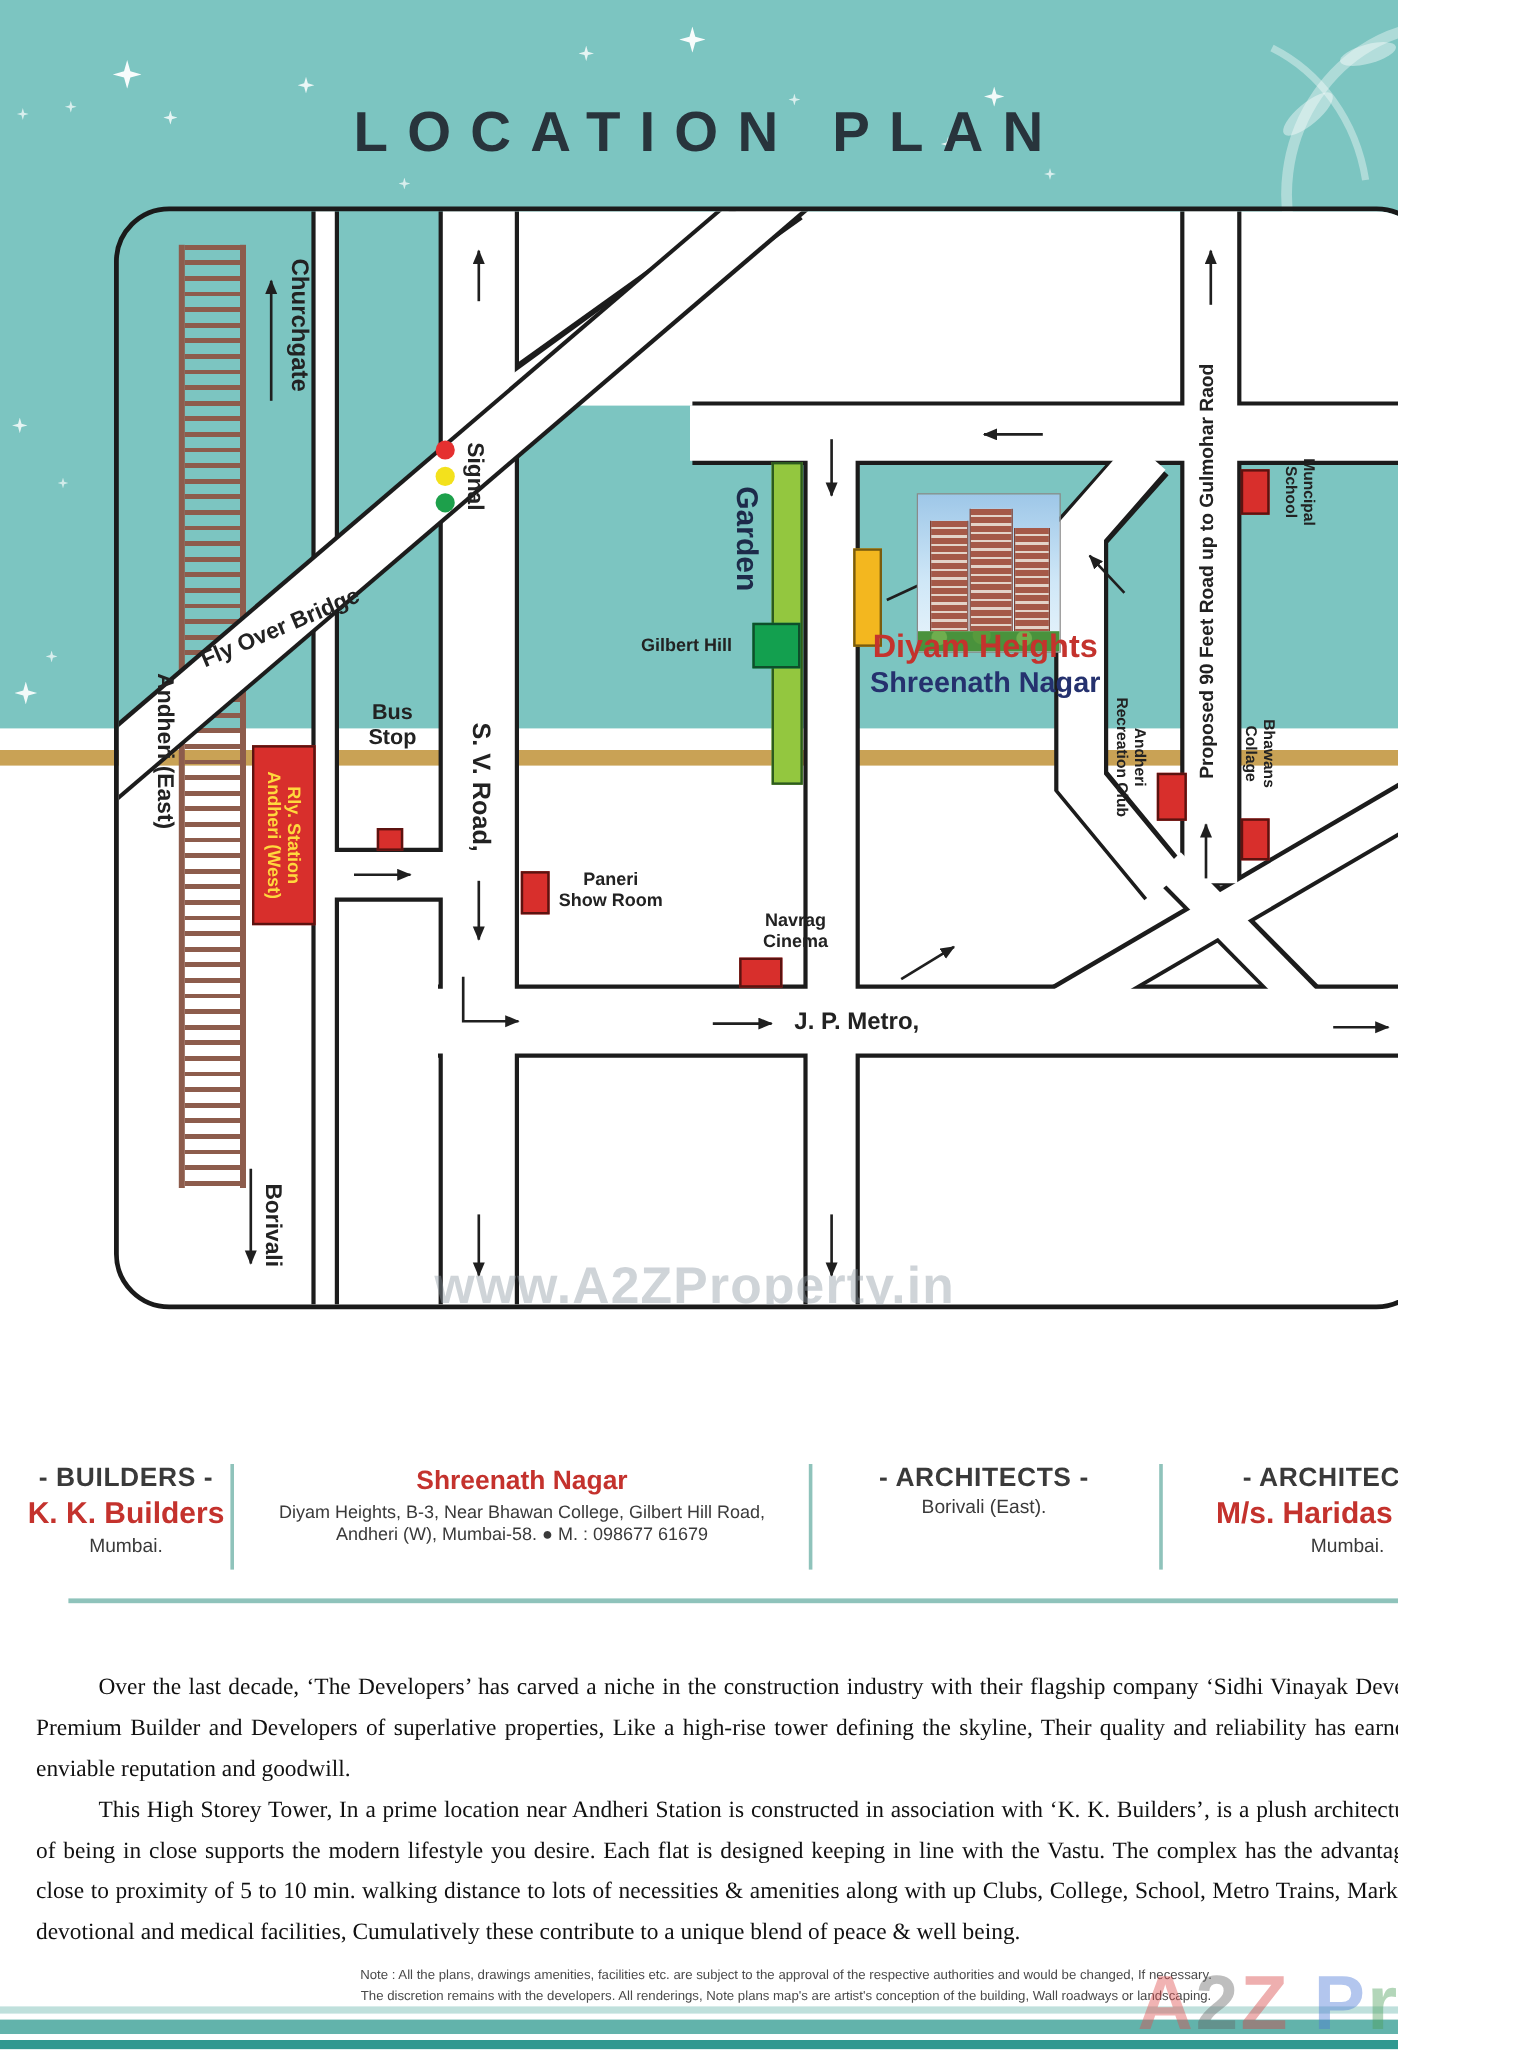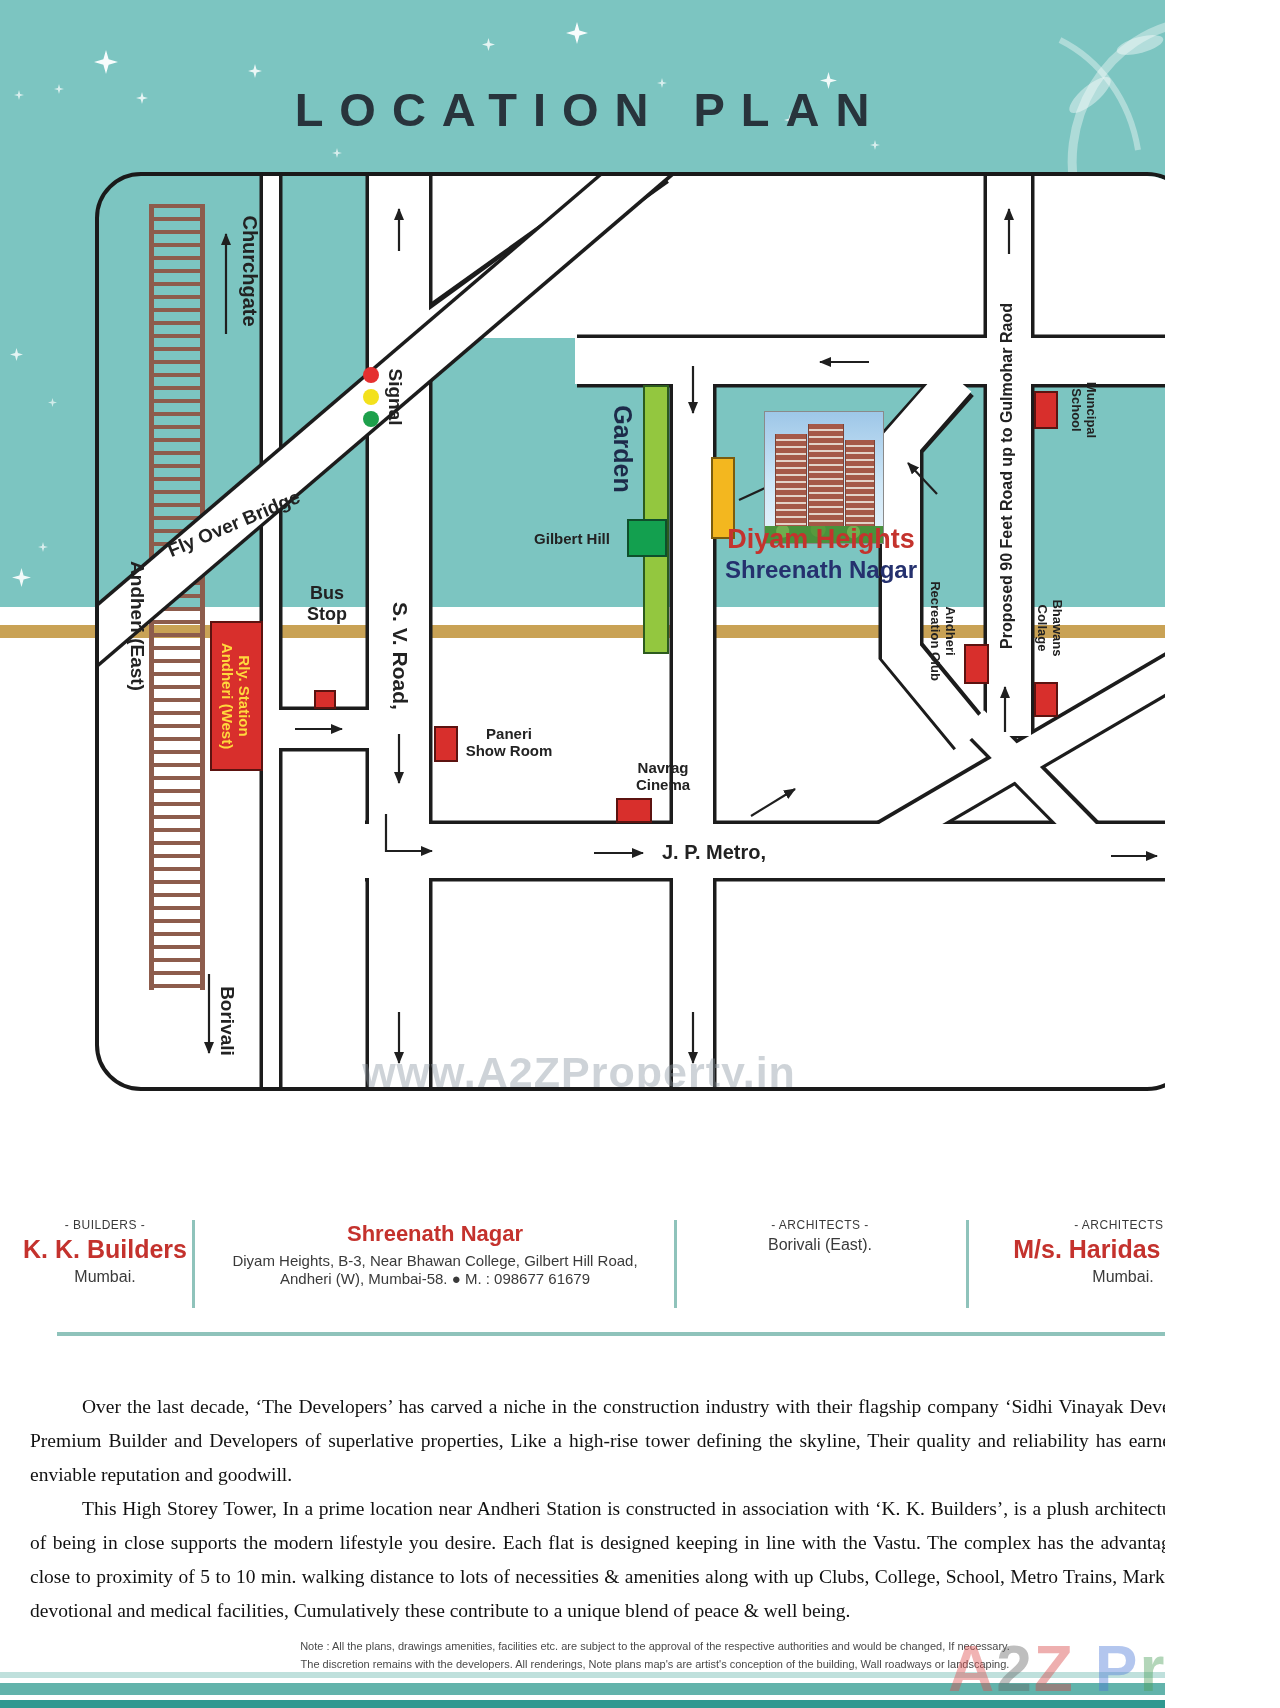--- a/index.html
+++ b/index.html
@@ -32,21 +32,21 @@
          border-left:1px solid #7d4235;border-right:1px solid #7d4235;}
   .pgreen{position:absolute;left:0;bottom:0;width:100%;height:17px;
           background:radial-gradient(circle at 15% 30%,#6fae4e 0 6px,rgba(0,0,0,0) 7px),
                      radial-gradient(circle at 45% 20%,#589a3d 0 7px,rgba(0,0,0,0) 8px),
                      radial-gradient(circle at 75% 35%,#6fae4e 0 6px,rgba(0,0,0,0) 7px),
                      #49923c;}
   .map-watermark{position:absolute;left:160px;top:872px;width:640px;text-align:center;
                  font-size:43px;font-weight:bold;color:#8d99a3;opacity:.42;letter-spacing:1px;}
   
   .fcol{position:absolute;text-align:center;}
-  .fcol .head{font-size:12px;font-weight:normal;color:#3a3a3a;letter-spacing:.5px;}
+  .fcol .head{font-size:22px;font-weight:bold;color:#3a3a3a;letter-spacing:.5px;}
   .fcol .name{font-size:25px;font-weight:bold;color:#c4322d;margin-top:3px;}
   .fcol .sub{font-size:16px;color:#3a3a3a;margin-top:4px;}
   .fcol .sub2{font-size:15px;color:#3a3a3a;margin-top:1px;}
   .vdiv{position:absolute;width:3px;height:88px;background:#8fc3bb;}
   .teal-rule{position:absolute;left:57px;top:1332px;width:1133px;height:4px;background:#8fc3bb;}
   
   .bodytext{position:absolute;left:30px;top:1390px;width:1222px;
             font-family:"Liberation Serif",serif;font-size:19.5px;line-height:34px;
             color:#111;text-align:justify;}
   .bodytext p{margin:0;text-indent:52px;}

